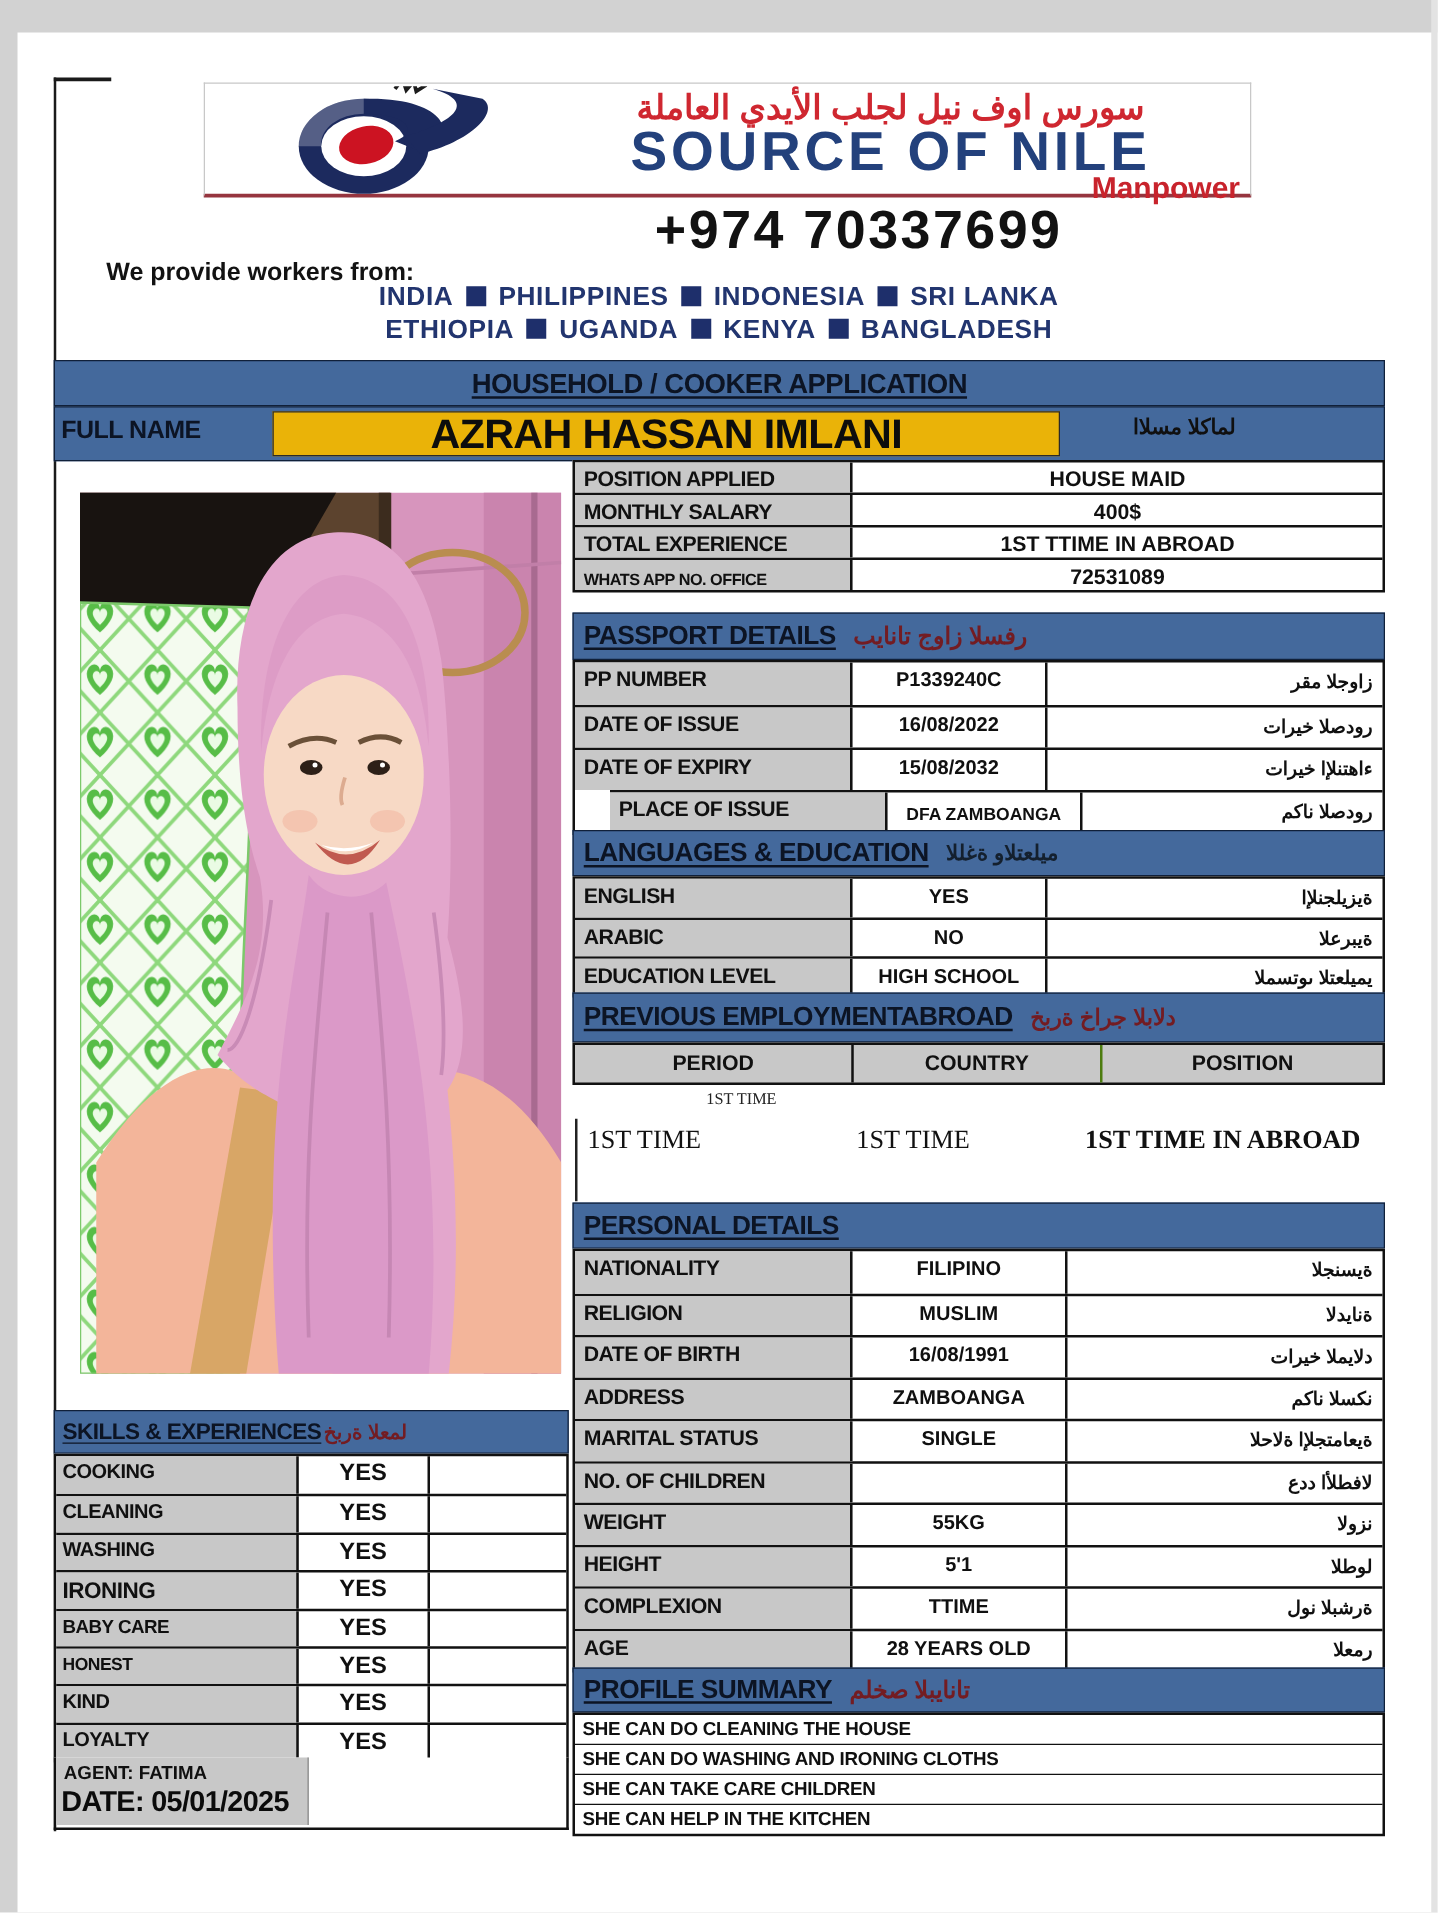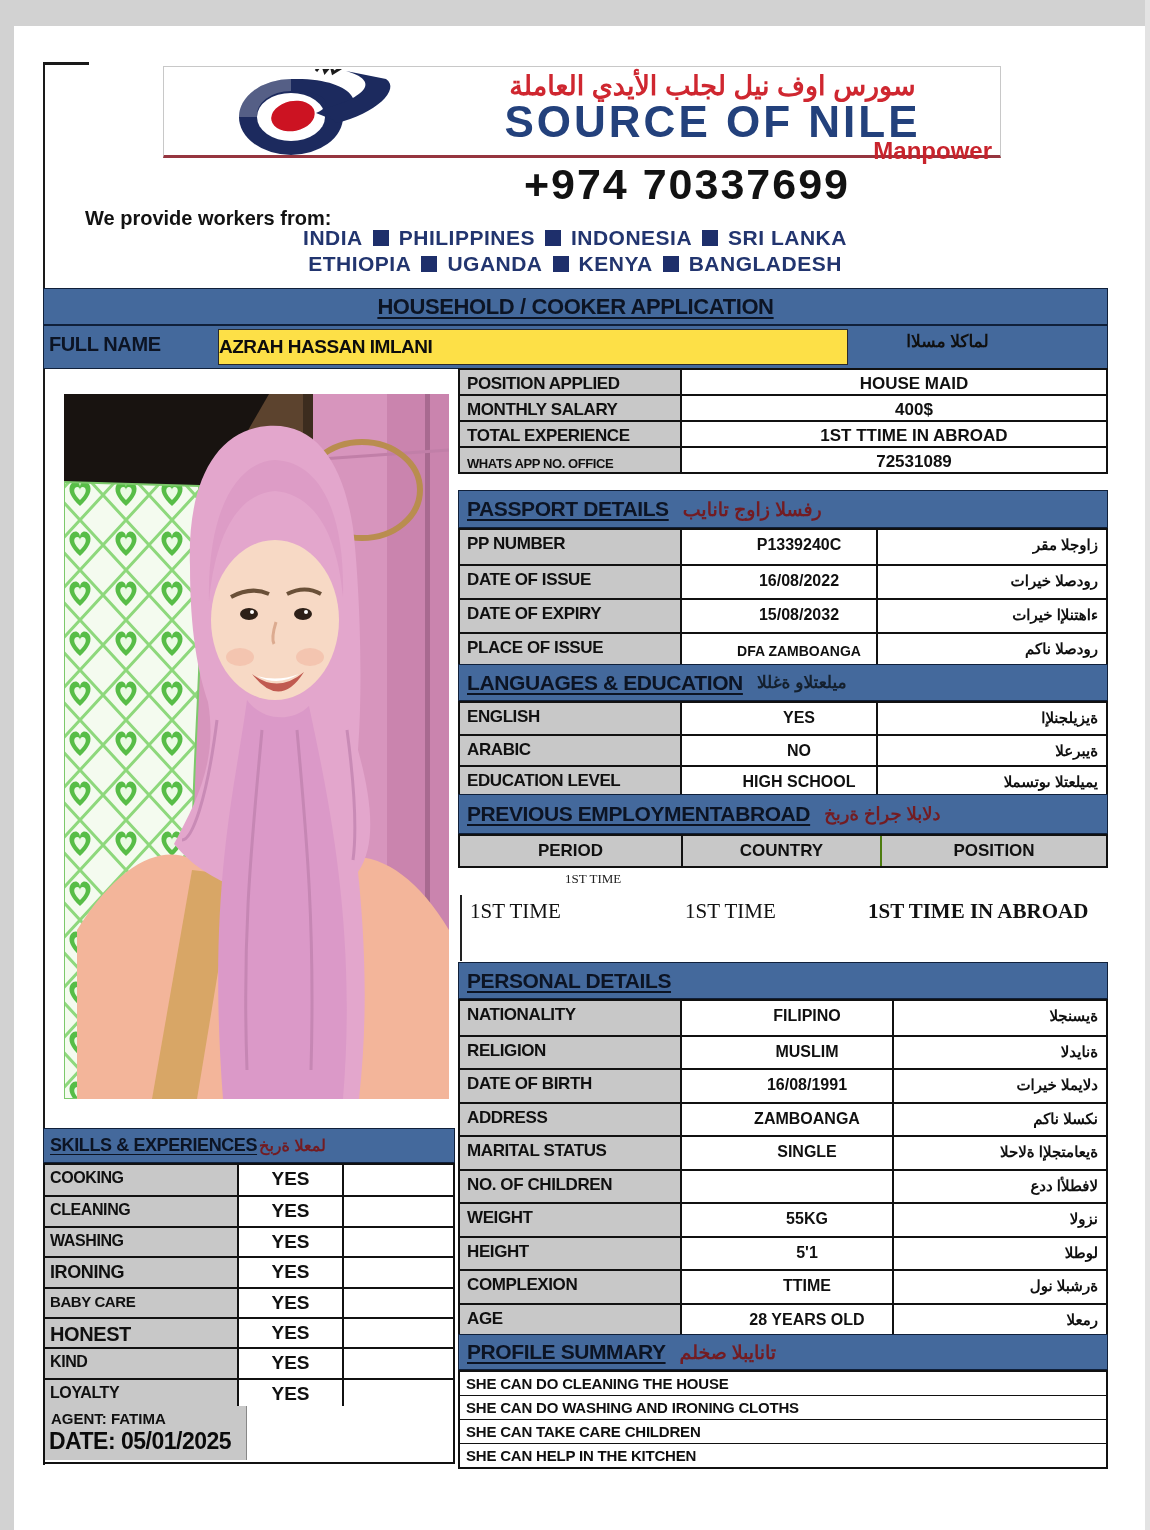--- a/index.html
+++ b/index.html
@@ -28,26 +28,26 @@
   .sq { display:inline-block; width:16px; height:16px; background:#1e2f6b; margin:0 10px; vertical-align:-1px; }
 
   
   .band { background:#44699c; color:#0c1424; font-weight:bold; display:flex; align-items:center; }
   .band .u { text-decoration:underline; text-underline-offset:3px; }
   .band .ar { color:#731c22; direction:rtl; margin-left:14px; text-decoration:none; }
 
   .app-band { left:43px; top:288px; width:1065px; height:37px; justify-content:center; font-size:22px; border:1px solid #10203a; }
   .name-row { left:43px; top:325px; width:1065px; height:44px; background:#44699c; border:1px solid #10203a; }
   .name-label { left:49px; top:333px; font-size:20px; font-weight:bold; color:#0c1424; }
-  .name-box { left:218px; top:329px; width:630px; height:36px; background:#fde047; border:1px solid #2a2a2a; text-align:left; font-size:19px; font-weight:bold; color:#0d0d0d; line-height:34px; letter-spacing:-0.5px; }
+  .name-box { left:218px; top:329px; width:630px; height:36px; background:#eab308; border:1px solid #2a2a2a; text-align:center; font-size:33px; font-weight:bold; color:#0d0d0d; line-height:34px; letter-spacing:-0.5px; }
   .name-ar { left:855px; top:331px; width:185px; text-align:center; font-size:17px; font-weight:bold; color:#101010; direction:rtl; }
 
   
   .rt { left:458px; width:650px; border:2px solid #111; background:#fff; }
-  .rt .row { display:flex; border-top:2px solid #111;gap:40px; }
+  .rt .row { display:flex; border-top:2px solid #111; }
   .rt .row:first-child { border-top:none; }
   .rt .lab { width:222px; background:#c8c8c8; border-right:2px solid #111; font-weight:bold; font-size:17px; color:#101010; padding:4px 0 0 7px; letter-spacing:-0.4px; }
   .rt .val { flex:1; text-align:center; font-weight:bold; font-size:17px; color:#101010; padding-top:4px; }
   .rt .val3 { width:156px; border-right:2px solid #111; text-align:center; font-weight:bold; font-size:16px; color:#101010; padding-top:6px; }
   .rt .ara { flex:1; text-align:right; font-size:15px; font-weight:bold; color:#101010; direction:ltr; padding:6px 8px 0 0; }
 
   .sec-band { left:458px; width:650px; height:38px; border:1px solid #10203a; padding-left:8px; font-size:21px; }
 
   
   .emp-head { left:458px; top:834px; width:650px; display:flex; border:2px solid #111; background:#c8c8c8; }
@@ -203,21 +203,21 @@
     <div class="row" style="height:34px;">
       <div class="lab">DATE OF ISSUE</div>
       <div class="val3">16/08/2022</div>
       <div class="ara">رودصلا خيرات</div>
     </div>
     <div class="row" style="height:34px;">
       <div class="lab">DATE OF EXPIRY</div>
       <div class="val3">15/08/2032</div>
       <div class="ara">ءاهتنلإا خيرات</div>
     </div>
-    <div class="row" style="height:34px;">
+    <div class="row" style="height:34px;margin-left:28px;">
       <div class="lab">PLACE OF ISSUE</div>
       <div class="val3" style="font-size:14px;padding-top:9px;">DFA ZAMBOANGA</div>
       <div class="ara">رودصلا ناكم</div>
     </div>
   </div>
 
   <div class="abs band sec-band" style="top:664px;height:37px;">
     <span class="u cond">LANGUAGES &amp; EDUCATION</span>
     <span class="ar" style="color:#14202e;font-size:17px;">ميلعتلاو ةغللا</span>
   </div>
@@ -345,21 +345,21 @@
       <div class="lab" style="font-size:18px;">IRONING</div>
       <div class="yes">YES</div>
       <div class="emptyc"></div>
     </div>
     <div class="row">
       <div class="lab" style="font-size:15px;">BABY CARE</div>
       <div class="yes">YES</div>
       <div class="emptyc"></div>
     </div>
     <div class="row">
-      <div class="lab" style="font-size:20px;">HONEST</div>
+      <div class="lab" style="font-size:14px;">HONEST</div>
       <div class="yes">YES</div>
       <div class="emptyc"></div>
     </div>
     <div class="row">
       <div class="lab">KIND</div>
       <div class="yes">YES</div>
       <div class="emptyc"></div>
     </div>
     <div class="row">
       <div class="lab">LOYALTY</div>

